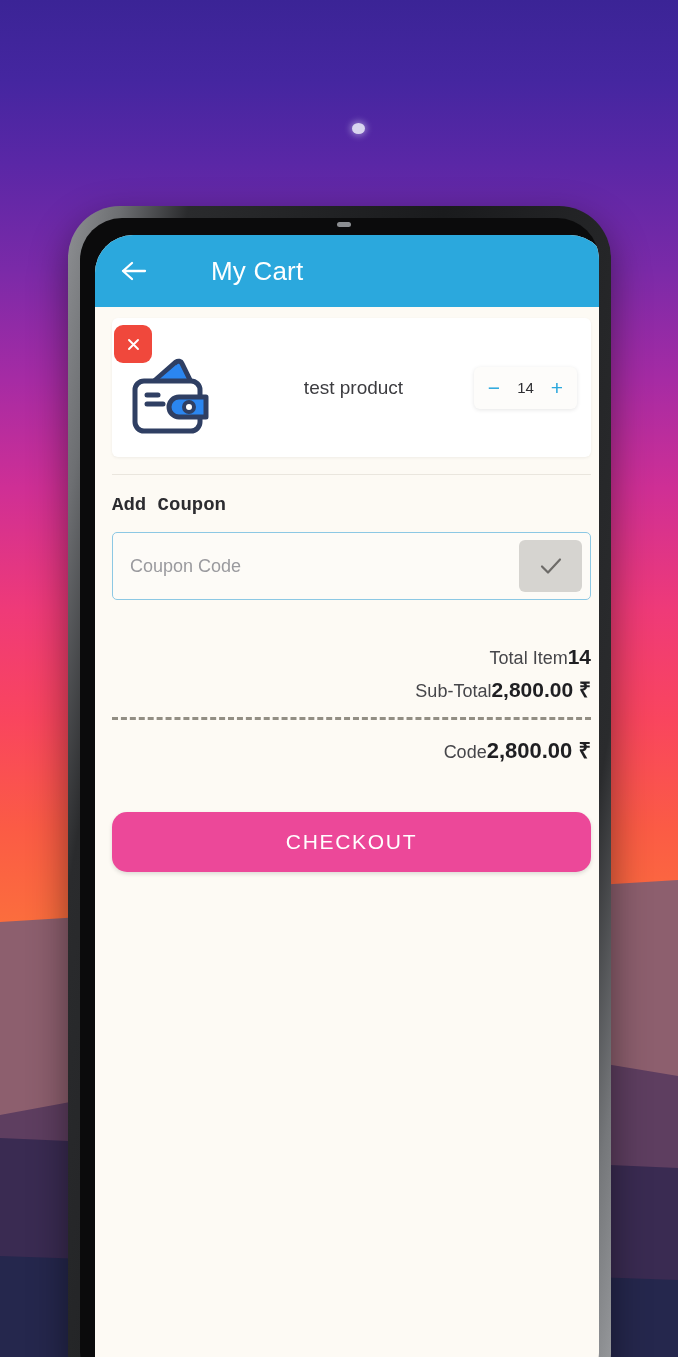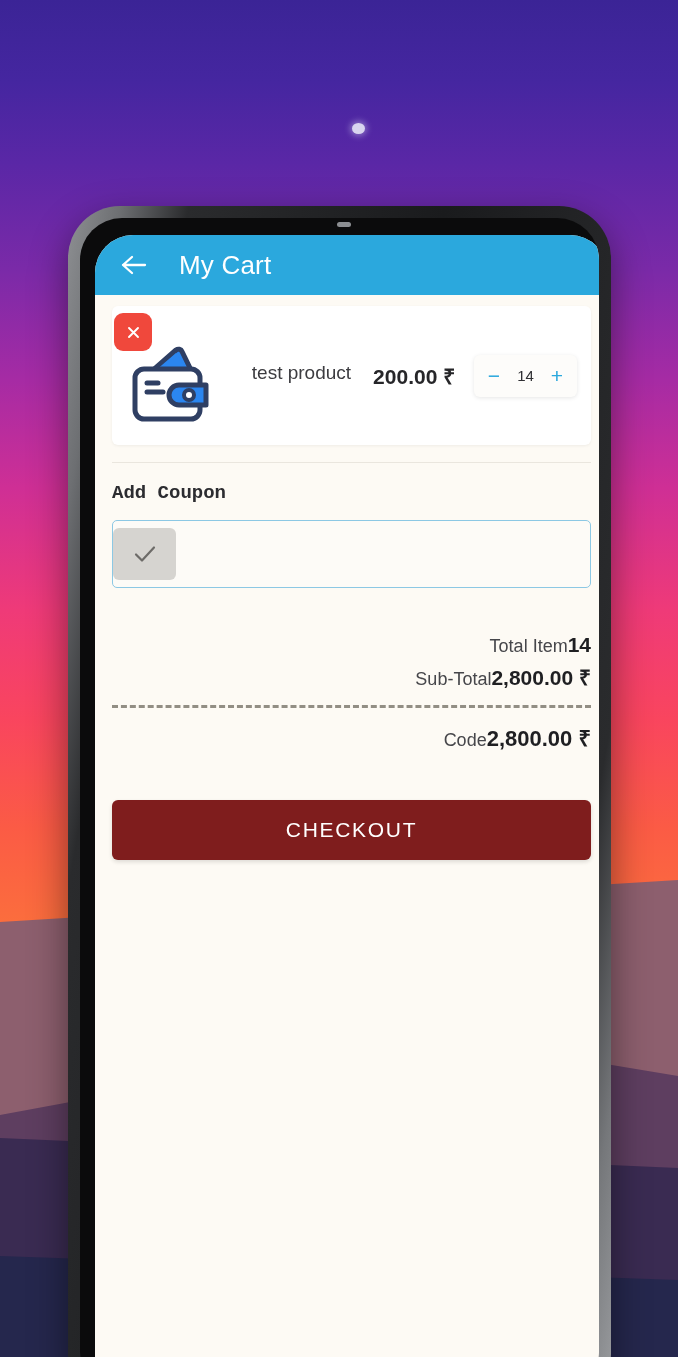--- a/index.html
+++ b/index.html
@@ -104,26 +104,27 @@
     left: 15px; top: 17px;
     width: 513px; height: 1171px;
     border-radius: 38px;
     overflow: hidden;
     background: #fdfaf4;
   }
 
   
   .appbar {
     position: relative;
-    height: 60px;
+    height: 72px;
     background: #2ba8dd;
     display: flex;
     align-items: center;
     padding-left: 19px;
     box-sizing: border-box;
+    gap: 32px;
   }
   .back-btn {
     width: 40px; height: 40px;
     display: flex; align-items: center; justify-content: center;
     cursor: pointer;
   }
   .back-btn svg { display: block; }
   .appbar-title {
     color: #ffffff;
     font-size: 26px;
@@ -293,22 +294,22 @@
     opacity: 0.75;
   }
   .grand-row { padding-top: 4px; }
   .grand-row .total-label { font-size: 18px; }
   .grand-row .total-value { font-size: 22px; }
 
   
   .checkout-btn {
     margin-top: 45px;
     height: 60px;
-    background: #7f1d1d;
-    border-radius: 6px;
+    background: #ec4899;
+    border-radius: 15px;
     display: flex;
     align-items: center;
     justify-content: center;
     color: #ffffff;
     font-size: 21px;
     letter-spacing: 1.7px;
     cursor: pointer;
     box-shadow: 0 2px 4px rgba(0,0,0,0.13);
   }
 </style>
@@ -365,35 +366,35 @@
                 <path d="M19 50 H35" stroke="#2f3f63" stroke-width="5" stroke-linecap="round"></path>
 
                 <path d="M51 43 H78 V63 H51 A10 10 0 0 1 51 43 Z" fill="#2b86f0" stroke="#2f3f63" stroke-width="5" stroke-linejoin="round"></path>
                 <circle cx="61" cy="53" r="5" fill="#ffffff" stroke="#2f3f63" stroke-width="4"></circle>
               </svg>
             </span>
           </div>
 
           <div class="product-info">
             <div class="product-name">test product</div>
-            <div class="product-price">200.00 ₹</div>
           </div>
 
           <div class="stepper">
             <div class="step-btn">−</div>
             <div class="step-qty">14</div>
             <div class="step-btn">+</div>
           </div>
         </div>
 
         <div class="card-divider"></div>
 
         <div class="coupon-title">Add Coupon</div>
 
         <div class="coupon-row">
+          <input class="coupon-input" type="text" placeholder="Coupon Code" style="">
           <div class="coupon-apply">
             <span>
               <svg width="28" height="24" viewBox="0 0 28 24" fill="none">
                 <path d="M5 12.5 L11 18.5 L23 5.5" stroke="#6d6b68" stroke-width="2.2" stroke-linecap="round" stroke-linejoin="round"></path>
               </svg>
             </span>
           </div>
         </div>
 
         <div class="totals">

